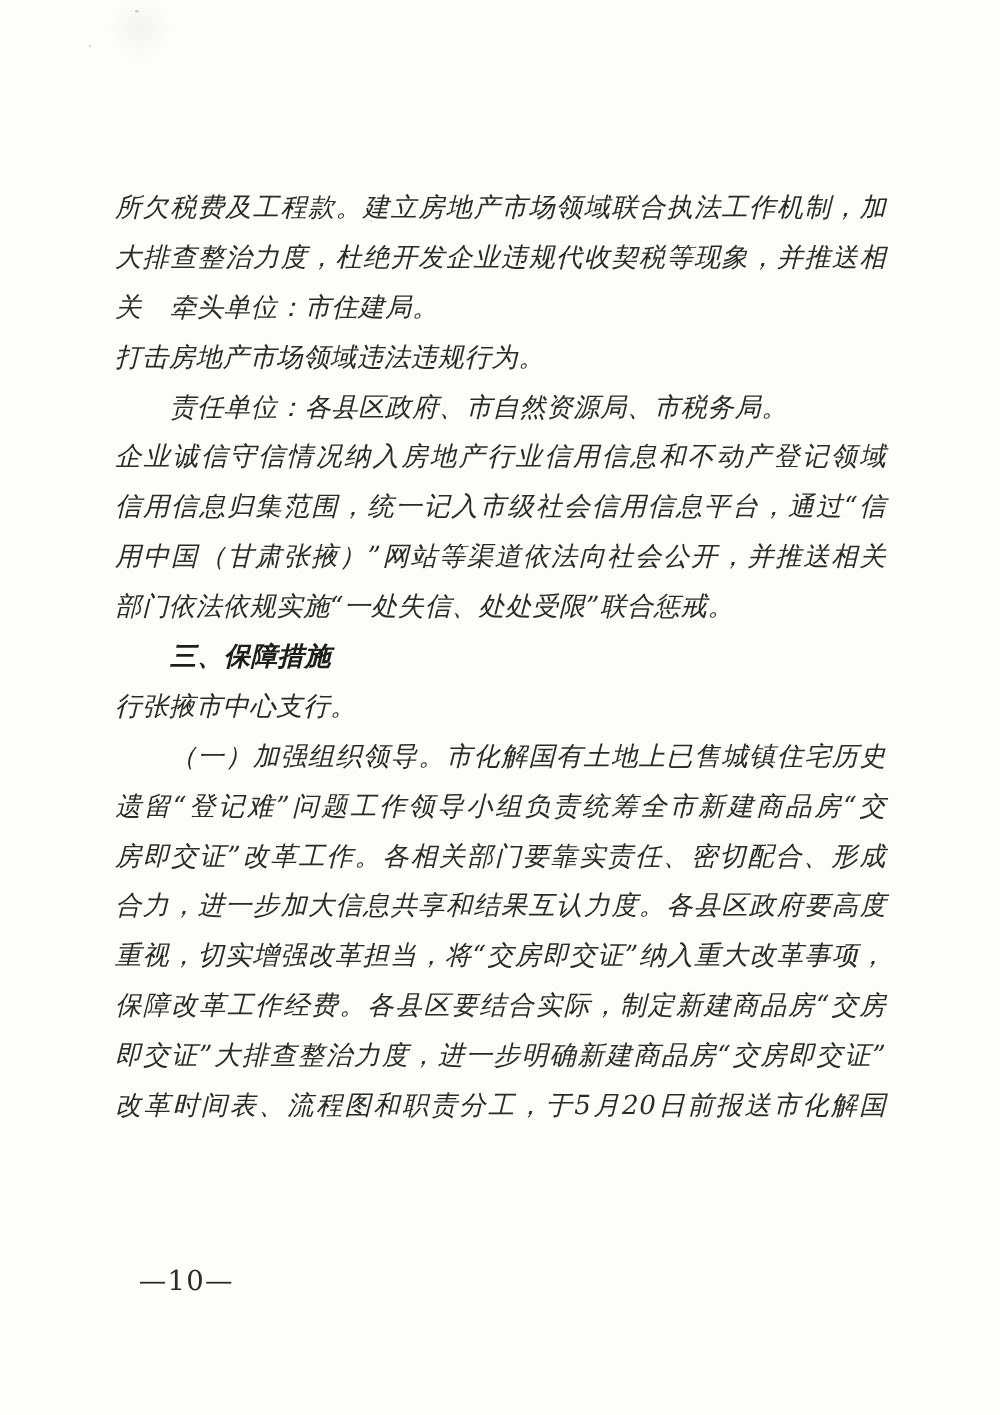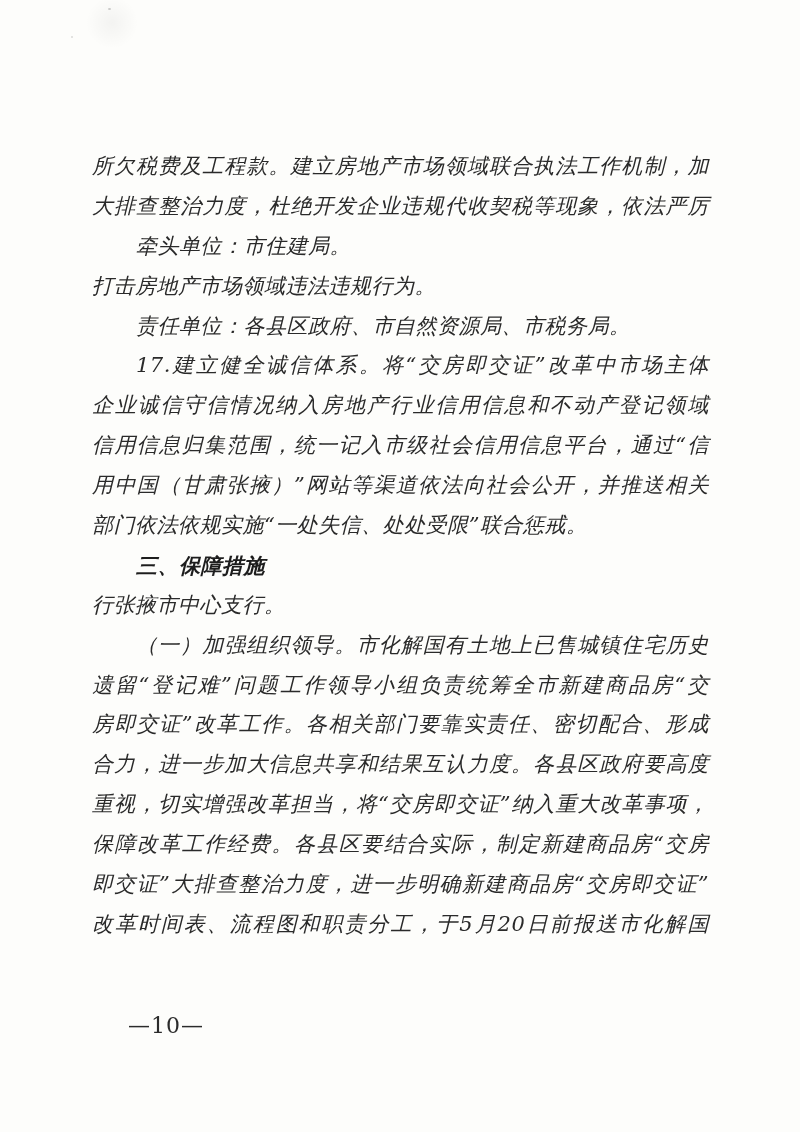--- a/index.html
+++ b/index.html
@@ -47,21 +47,21 @@
   .line.indent {
     padding-left: 44px;
   }
   .line.bold {
     font-family: "Liberation Sans", "DejaVu Sans", sans-serif;
     font-weight: 700;
     color: #1d1d1d;
   }
   .page-number {
     position: absolute;
-    left: 128px;
+    left: 111px;
     top: 1013px;
     height: 26px;
     line-height: 26px;
     font-size: 22px;
     letter-spacing: 1px;
     color: #2b2b2b;
   }
   .speck {
     position: absolute;
     border-radius: 50%;
@@ -74,25 +74,24 @@
 </head>
 <body>
 
 <div class="page">
   <span class="speck s1"></span>
   <span class="speck s2"></span>
   <span class="speck s3"></span>
 
   <div class="text-block" id="text-block">
       <div class="line fill">所欠税费及工程款。建立房地产市场领域联合执法工作机制，加</div>
-      <div class="line fill">大排查整治力度，杜绝开发企业违规代收契税等现象，依法严厉</div>
+      <div class="line fill">大排查整治力度，杜绝开发企业违规代收契税等现象，并推送相关</div>
       <div class="line indent">牵头单位：市住建局。</div>
       <div class="line">打击房地产市场领域违法违规行为。</div>
       <div class="line indent">责任单位：各县区政府、市自然资源局、市税务局。</div>
-      <div class="line indent fill">17.建立健全诚信体系。将“交房即交证”改革中市场主体</div>
       <div class="line fill">企业诚信守信情况纳入房地产行业信用信息和不动产登记领域</div>
       <div class="line fill">信用信息归集范围，统一记入市级社会信用信息平台，通过“信</div>
       <div class="line fill">用中国（甘肃张掖）”网站等渠道依法向社会公开，并推送相关</div>
       <div class="line">部门依法依规实施“一处失信、处处受限”联合惩戒。</div>
       <div class="line indent bold">三、保障措施</div>
       <div class="line">行张掖市中心支行。</div>
       <div class="line indent fill">（一）加强组织领导。市化解国有土地上已售城镇住宅历史</div>
       <div class="line fill">遗留“登记难”问题工作领导小组负责统筹全市新建商品房“交</div>
       <div class="line fill">房即交证”改革工作。各相关部门要靠实责任、密切配合、形成</div>
       <div class="line fill">合力，进一步加大信息共享和结果互认力度。各县区政府要高度</div>

